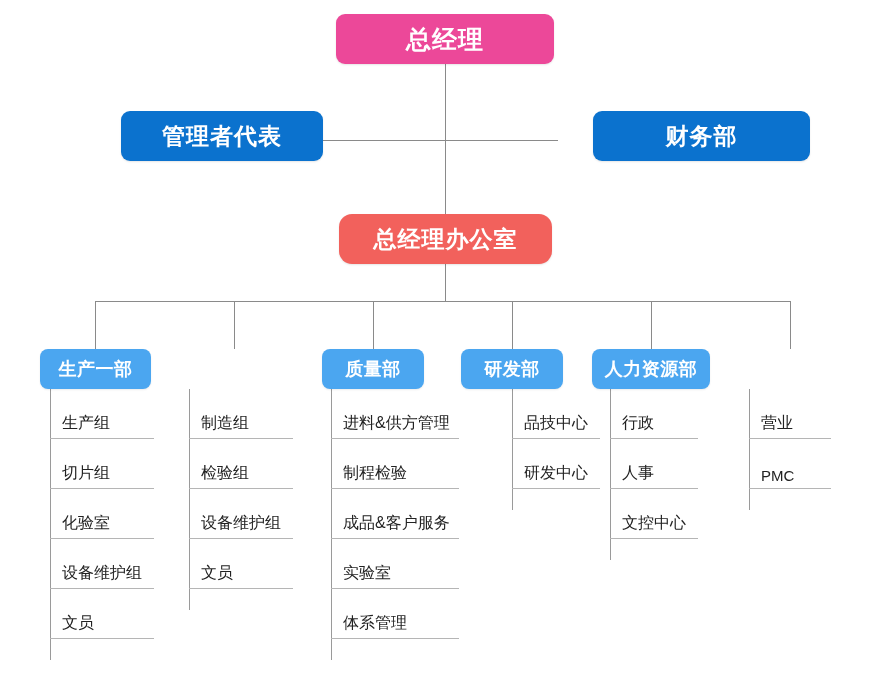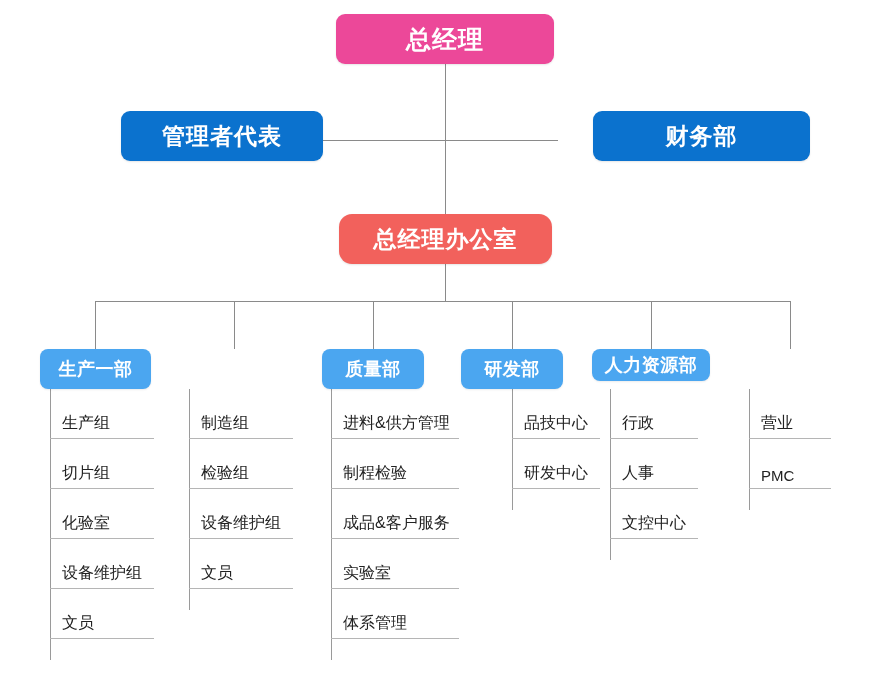--- a/index.html
+++ b/index.html
@@ -119,21 +119,21 @@
 
   <div class="node node-blue" style="left:121px; top:111px; width:202px; height:50px;">管理者代表</div>
 
   <div class="node node-blue" style="left:557px; top:111px; width:217px; height:50px;margin-left:36px;">财务部</div>
 
   <div class="node node-office" style="left:339px; top:214px; width:213px; height:50px;">总经理办公室</div>
 
   <div class="node node-dept" style="left:40px; top:349px; width:111px; height:40px;">生产一部</div>
   <div class="node node-dept" style="left:322px; top:349px; width:102px; height:40px;">质量部</div>
   <div class="node node-dept" style="left:461px; top:349px; width:102px; height:40px;">研发部</div>
-  <div class="node node-dept" style="left:592px; top:349px; width:118px; height:32px;">人力资源部</div>
+  <div class="node node-dept" style="left:592px; top:349px; width:118px; height:40px;">人力资源部</div>
 
   <div class="leaf-col" style="left:50px; top:389px; width:104px;">
     <div class="leaf-spine" style="height:271px;"></div>
     <div class="leaf-item">生产组</div>
     <div class="leaf-item">切片组</div>
     <div class="leaf-item">化验室</div>
     <div class="leaf-item">设备维护组</div>
     <div class="leaf-item">文员</div>
   </div>
 

